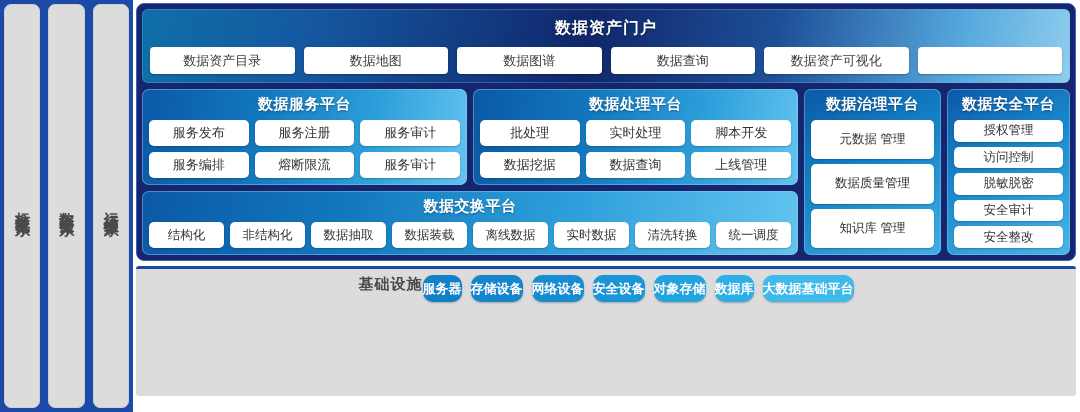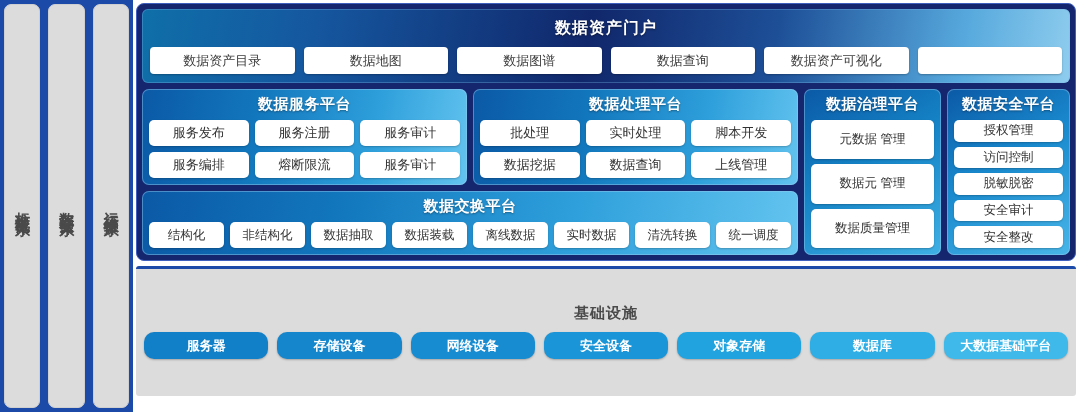--- a/index.html
+++ b/index.html
@@ -185,21 +185,21 @@
 
   
   .infra {
     margin: 5px 4px 16px 3px;
     flex: 1 1 auto;
     background: #dcdcdc;
     border-top: 3px solid #1b4aa8;
     border-radius: 3px;
     padding: 6px 8px 8px 8px;
     display: flex;
-    flex-direction: column;
+    flex-direction: row;
     justify-content: center;
   }
   .infra-title {
     text-align: center;
     font-size: 15px;
     font-weight: bold;
     color: #4a4a4a;
     letter-spacing: 1px;
     margin-bottom: 9px;
   }
@@ -296,22 +296,22 @@
               <div class="chip">统一调度</div>
             </div>
           </div>
 
         </div>
 
         <div class="panel p-gov">
           <div class="panel-title">数据治理平台</div>
           <div class="chips">
             <div class="chip">元数据 管理</div>
-            <div class="chip">数据元 管理</div>
             <div class="chip">数据质量管理</div>
+            <div class="chip">知识库 管理</div>
           </div>
         </div>
 
         <div class="panel p-sec">
           <div class="panel-title">数据安全平台</div>
           <div class="chips">
             <div class="chip">授权管理</div>
             <div class="chip">访问控制</div>
             <div class="chip">脱敏脱密</div>
             <div class="chip">安全审计</div>

